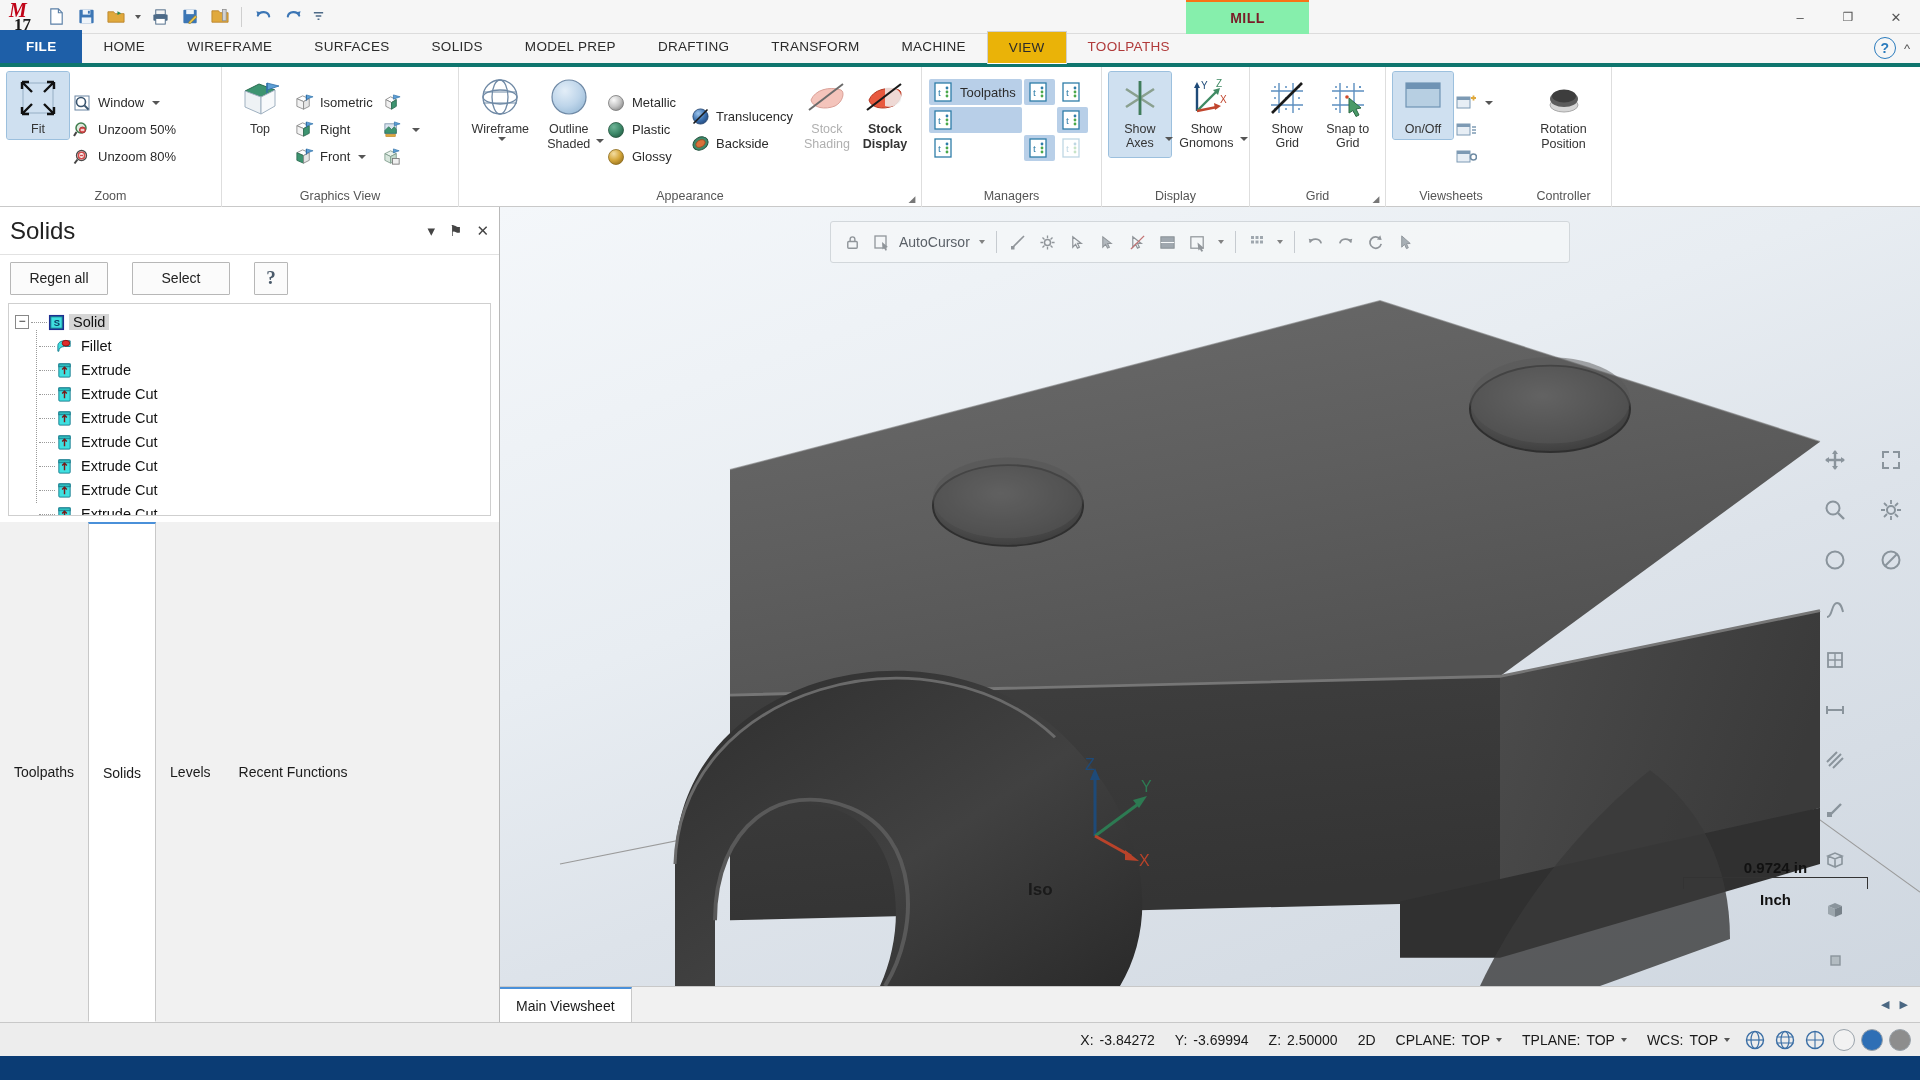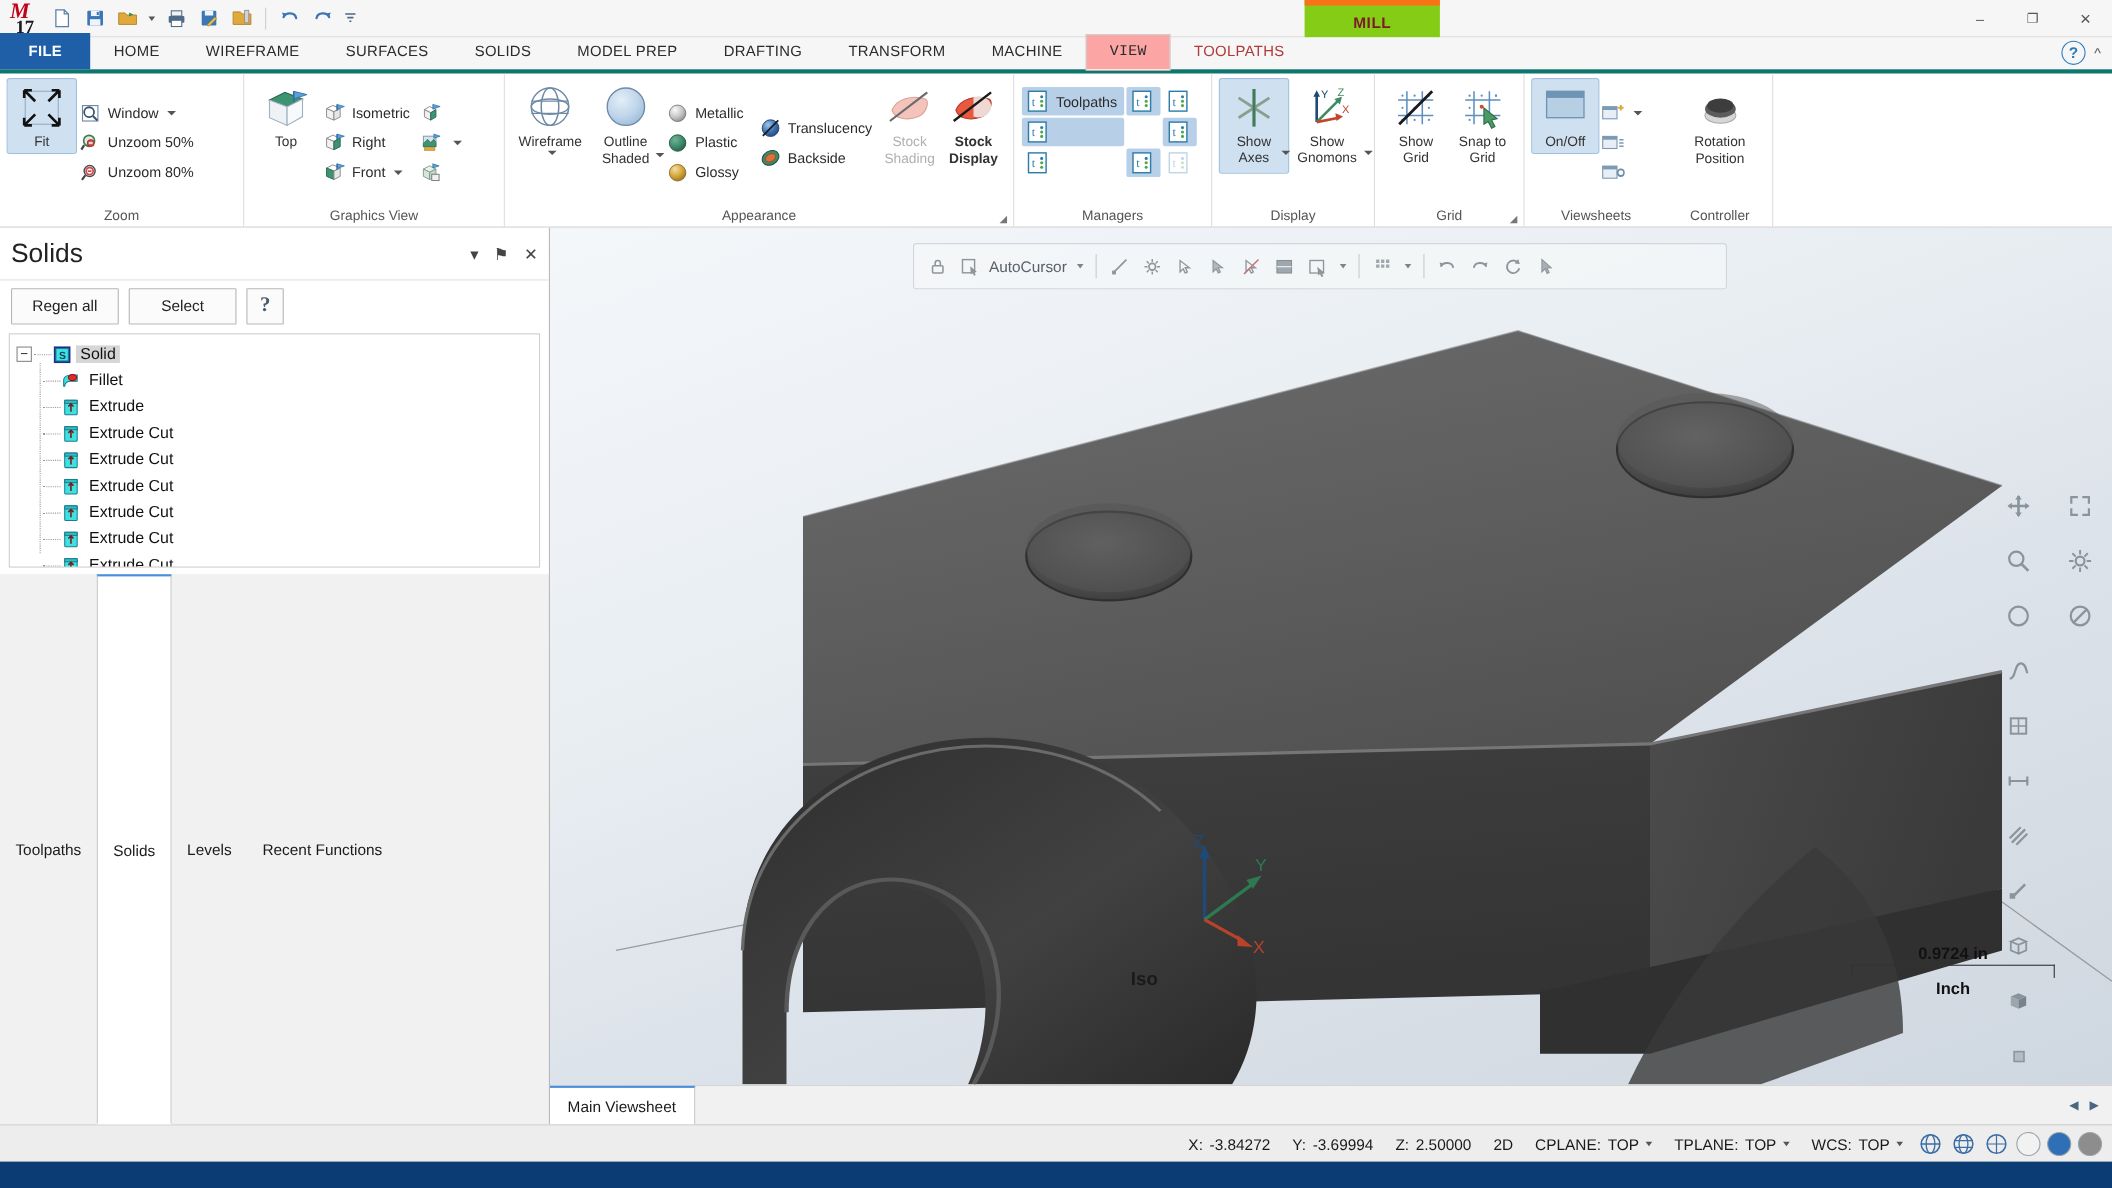--- a/index.html
+++ b/index.html
@@ -22,36 +22,36 @@
       color:#c00418; font-size:20px; position:absolute; left:5px; top:-3px; letter-spacing:-2px;}
   .mc-logo .n { font-family:"Liberation Serif", serif; font-weight:bold; color:#1a1a1a;
       font-size:17px; position:absolute; left:10px; top:13px;}
   .qat { display:flex; align-items:center; gap:2px; margin-left:4px; }
   .qbtn { width:28px; height:28px; display:flex; align-items:center; justify-content:center;
       border-radius:2px; cursor:pointer; }
   .qsep { width:1px; height:20px; background:#cfcfcf; margin:0 5px; }
   .title-text { margin-left:18px; font-size:15px; color:#3a3a3a; white-space:nowrap;
       font-family:"Liberation Sans", sans-serif; }
   .mill-tab { position:absolute; left:1186px; top:0; width:123px; height:34px;
-      background:#84cc16; border-top:5px solid #f97316; display:flex; align-items:center;
+      background:#86efac; border-top:2px solid #f97316; display:flex; align-items:center;
       justify-content:center; font-size:14px; font-weight:bold; color:#7a1b28; letter-spacing:.5px;}
   .wbtns { position:absolute; right:0; top:0; height:34px; display:flex; }
   .wbtn { width:48px; height:34px; display:flex; align-items:center; justify-content:center;
       color:#555; cursor:pointer; }
 
   
   .ribbon-tabs {
     height:33px; background:#f6f6f6; display:flex; align-items:flex-end;
     position:relative; flex:0 0 33px; border-bottom:4px solid #0f766e;
   }
   .rtab { height:33px; padding:0 21px; display:flex; align-items:center; justify-content:center;
       font-size:13.5px; color:#2b2b2b; cursor:pointer; letter-spacing:.3px; white-space:nowrap;}
   .rtab.file { background:#1e5fa8; color:#fff; font-weight:bold; height:33px; padding:0 26px;}
-  .rtab.active { background:#fca5a5; border:1px solid #d0d0d0; border-bottom:1px solid #fff;
-      position:relative; z-index:5; margin-bottom:-1px;font-family:Liberation Mono, monospace;}
+  .rtab.active { background:#eab308; border:1px solid #d0d0d0; border-bottom:1px solid #fff;
+      position:relative; z-index:5; margin-bottom:-1px;}
   .rtab.toolpaths-tab { color:#b03a3a; }
   .help-area { position:absolute; right:6px; top:3px; display:flex; align-items:center; gap:8px;}
   .help-circle { width:22px; height:22px; border:1.6px solid #2a7bbd; border-radius:50%;
       color:#2a7bbd; font-size:14px; display:flex; align-items:center; justify-content:center;
       font-weight:bold; cursor:pointer;}
 
   
   .ribbon { height:140px; background:#fff; border-bottom:1px solid #c9c9c9;
       display:flex; position:relative; flex:0 0 140px; }
   .rgroup { position:relative; height:140px; display:flex; flex-direction:column;
@@ -90,21 +90,21 @@
   .main { flex:1; display:flex; min-height:0; position:relative; }
 
   
   .panel { width:500px; background:#fff; display:flex; flex-direction:column;
       border-right:1px solid #b9b9b9; flex:0 0 500px;}
   .panel-head { height:48px; display:flex; align-items:center; padding:0 10px;
       border-bottom:1px solid #e2e2e2; position:relative;}
   .panel-title { font-size:24px; color:#222; font-weight:normal; }
   .panel-ctrls { margin-left:auto; display:flex; align-items:center; gap:14px; color:#444;}
   .panel-ctrls span { cursor:pointer; font-size:15px; }
-  .panel-toolbar { height:46px; display:flex; align-items:center; gap:9px; padding:6px 10px;}
+  .panel-toolbar { height:46px; display:flex; align-items:center; gap:24px; padding:6px 10px;}
   .pbtn { height:33px; min-width:98px; padding:0 12px; border:1px solid #b7b7b7; background:#fbfbfb;
       font-size:14px; color:#222; cursor:pointer; border-radius:1px;
       font-family:"Liberation Sans", sans-serif;}
   .pbtn.qm { min-width:34px; width:34px; display:flex; align-items:center; justify-content:center;
       font-size:19px; color:#4a5a6a; font-family:"Liberation Serif", serif; font-weight:bold;}
   .tree { flex:1; border:1px solid #cfcfcf; margin:2px 8px 6px 8px; overflow:hidden;
       background:#fff; padding:6px 4px; position:relative;}
   .tnode { display:flex; align-items:center; height:24px; font-size:14.5px; color:#111;
       cursor:pointer; padding-left:2px; position:relative;}
   .tnode .expander { width:14px; height:14px; border:1px solid #888; background:#fff;

